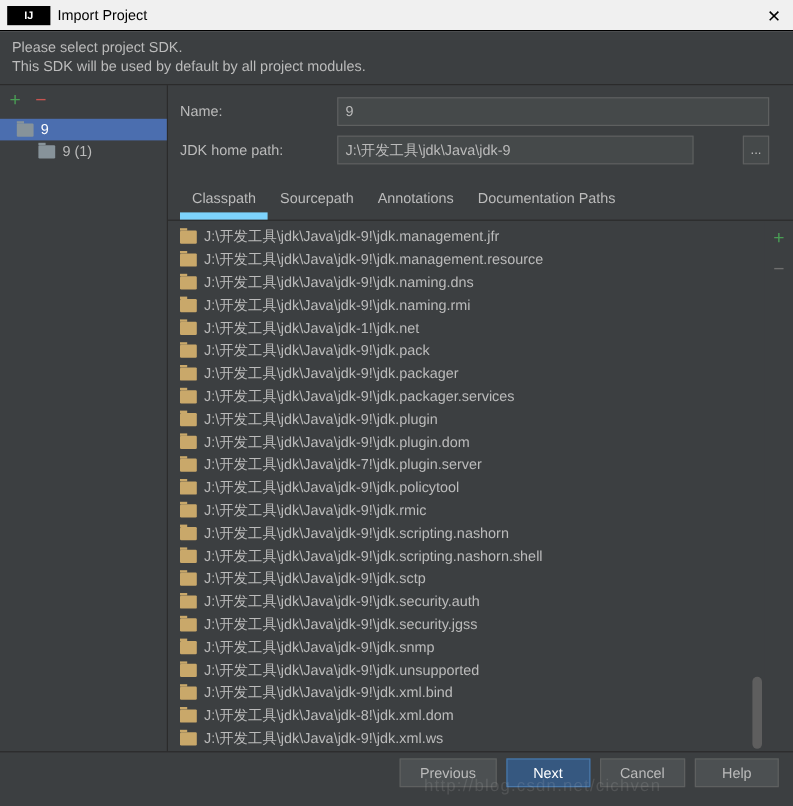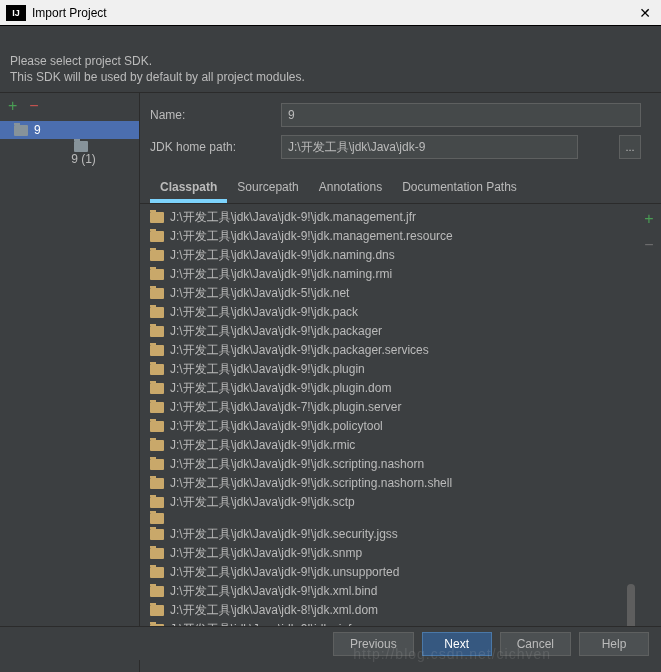--- a/index.html
+++ b/index.html
@@ -11,29 +11,29 @@
   color: #bbbbbb;
   overflow: hidden;
 }
 .titlebar {
   height: 26px; background: #f0f0f0;
   display: flex; align-items: center;
   padding: 0 6px; color: #000;
   border-bottom: 1px solid #000;
 }
 .titlebar .app-icon {
-  width: 20px; height: 16px; background: #000;
+  width: 36px; height: 16px; background: #000;
   margin-right: 6px; display: flex;
   align-items: center; justify-content: center;
   color: #fff; font-size: 9px; font-weight: bold;
 }
 .titlebar .title { flex: 1; font-size: 12px; }
 .titlebar .close { width: 20px; text-align: center; font-size: 14px; cursor: pointer; }
 .header {
-  padding: 28px 10px 8px 10px;
+  padding: 6px 10px 8px 10px;
   border-bottom: 1px solid #2b2b2b;
 }
 .header .line1 { color: #bbbbbb; margin-bottom: 2px; }
 .header .line2 { color: #bbbbbb; }
 .main { display: flex; height: 580px; }
 .sidebar {
   width: 140px;
   border-right: 1px solid #2b2b2b;
 }
 .sidebar-toolbar {
@@ -42,21 +42,21 @@
 }
 .sidebar-toolbar .plus { color: #499c54; font-size: 16px; cursor: pointer; }
 .sidebar-toolbar .minus { color: #c75450; font-size: 16px; cursor: pointer; }
 .tree { padding: 2px 0; }
 .tree-item {
   display: flex; align-items: center;
   padding: 2px 4px 2px 14px;
   cursor: pointer;
 }
 .tree-item.selected { background: #4b6eaf; color: #fff; }
-.tree-item.child { padding-left: 32px; flex-direction: column; }
+.tree-item.child { padding-left: 32px; }
 .folder-icon {
   width: 14px; height: 11px;
   background: #87939a;
   margin-right: 6px;
   position: relative;
   border-radius: 1px;
 }
 .folder-icon::before {
   content: ""; position: absolute;
   top: -2px; left: 0; width: 6px; height: 2px;
@@ -80,21 +80,21 @@
   cursor: pointer; font-size: 11px;
 }
 .tabs {
   display: flex; padding: 0 10px;
   border-bottom: 1px solid #2b2b2b;
 }
 .tab {
   padding: 5px 10px; cursor: pointer;
   color: #bbbbbb;
 }
-.tab.active { color: #bbbbbb; border-bottom: 4px solid #7dd3fc; font-weight: bold; }
+.tab.active { color: #bbbbbb; border-bottom: 6px solid #7dd3fc; }
 .list-area { display: flex; flex: 1; overflow: hidden; }
 .list {
   flex: 1; overflow-y: auto;
   padding: 4px 0;
 }
 .list-item {
   display: flex; align-items: center;
   padding: 1px 10px;
   font-size: 12px;
 }
@@ -214,21 +214,21 @@
           <div class="list-item">
             <span class="lib-icon"></span>
             <span>J:\开发工具\jdk\Java\jdk-9!\jdk.naming.dns</span>
           </div>
           <div class="list-item">
             <span class="lib-icon"></span>
             <span>J:\开发工具\jdk\Java\jdk-9!\jdk.naming.rmi</span>
           </div>
           <div class="list-item">
             <span class="lib-icon"></span>
-            <span>J:\开发工具\jdk\Java\jdk-5!\jdk.net</span>
+            <span>J:\开发工具\jdk\Java\jdk-1!\jdk.net</span>
           </div>
           <div class="list-item">
             <span class="lib-icon"></span>
             <span>J:\开发工具\jdk\Java\jdk-9!\jdk.pack</span>
           </div>
           <div class="list-item">
             <span class="lib-icon"></span>
             <span>J:\开发工具\jdk\Java\jdk-9!\jdk.packager</span>
           </div>
           <div class="list-item">
@@ -262,40 +262,45 @@
           <div class="list-item">
             <span class="lib-icon"></span>
             <span>J:\开发工具\jdk\Java\jdk-9!\jdk.scripting.nashorn.shell</span>
           </div>
           <div class="list-item">
             <span class="lib-icon"></span>
             <span>J:\开发工具\jdk\Java\jdk-9!\jdk.sctp</span>
           </div>
           <div class="list-item">
             <span class="lib-icon"></span>
+            <span>J:\开发工具\jdk\Java\jdk-9!\jdk.security.auth</span>
           </div>
           <div class="list-item">
             <span class="lib-icon"></span>
             <span>J:\开发工具\jdk\Java\jdk-9!\jdk.security.jgss</span>
           </div>
           <div class="list-item">
             <span class="lib-icon"></span>
             <span>J:\开发工具\jdk\Java\jdk-9!\jdk.snmp</span>
           </div>
           <div class="list-item">
             <span class="lib-icon"></span>
             <span>J:\开发工具\jdk\Java\jdk-9!\jdk.unsupported</span>
           </div>
           <div class="list-item">
             <span class="lib-icon"></span>
             <span>J:\开发工具\jdk\Java\jdk-9!\jdk.xml.bind</span>
           </div>
           <div class="list-item">
             <span class="lib-icon"></span>
             <span>J:\开发工具\jdk\Java\jdk-8!\jdk.xml.dom</span>
+          </div>
+          <div class="list-item">
+            <span class="lib-icon"></span>
+            <span>J:\开发工具\jdk\Java\jdk-9!\jdk.xml.ws</span>
           </div>
           <div class="list-item">
             <span class="lib-icon"></span>
             <span>J:\开发工具\jdk\Java\jdk-9!\jdk.zipfs</span>
           </div>
           <div class="list-item">
             <span class="lib-icon"></span>
             <span>J:\开发工具\jdk\Java\jdk-9!\oracle.desktop</span>
           </div>
         </div>

